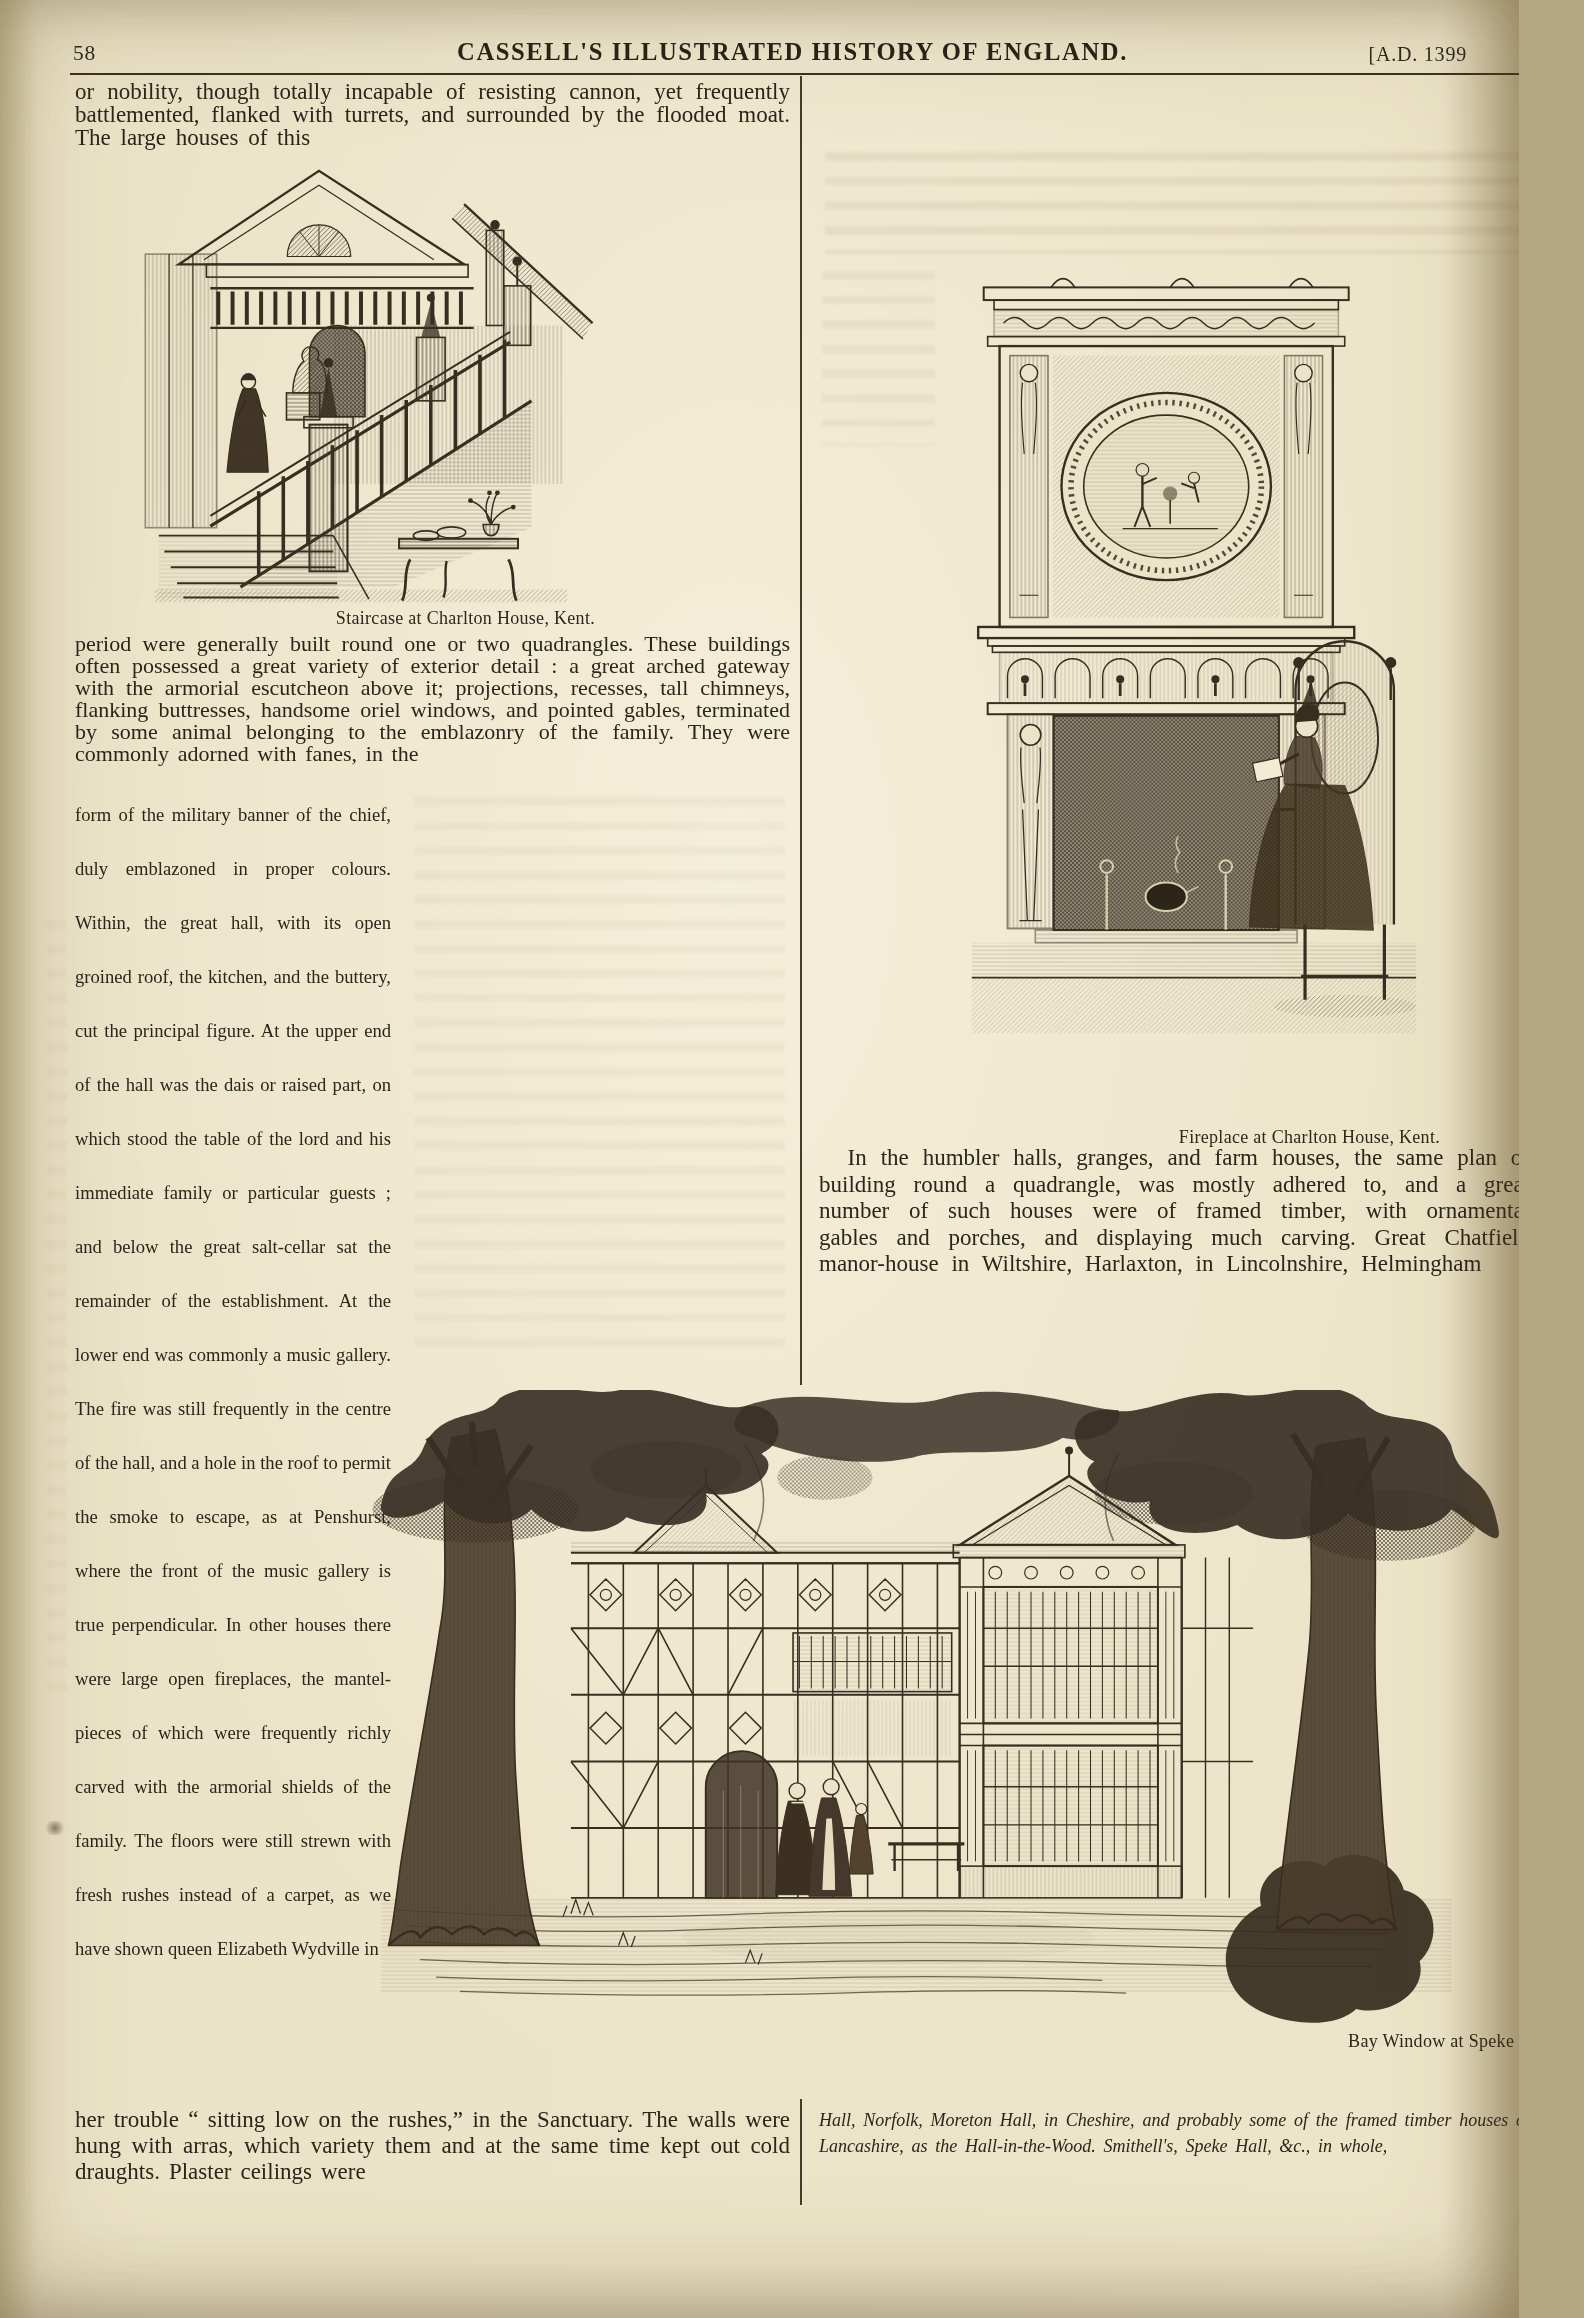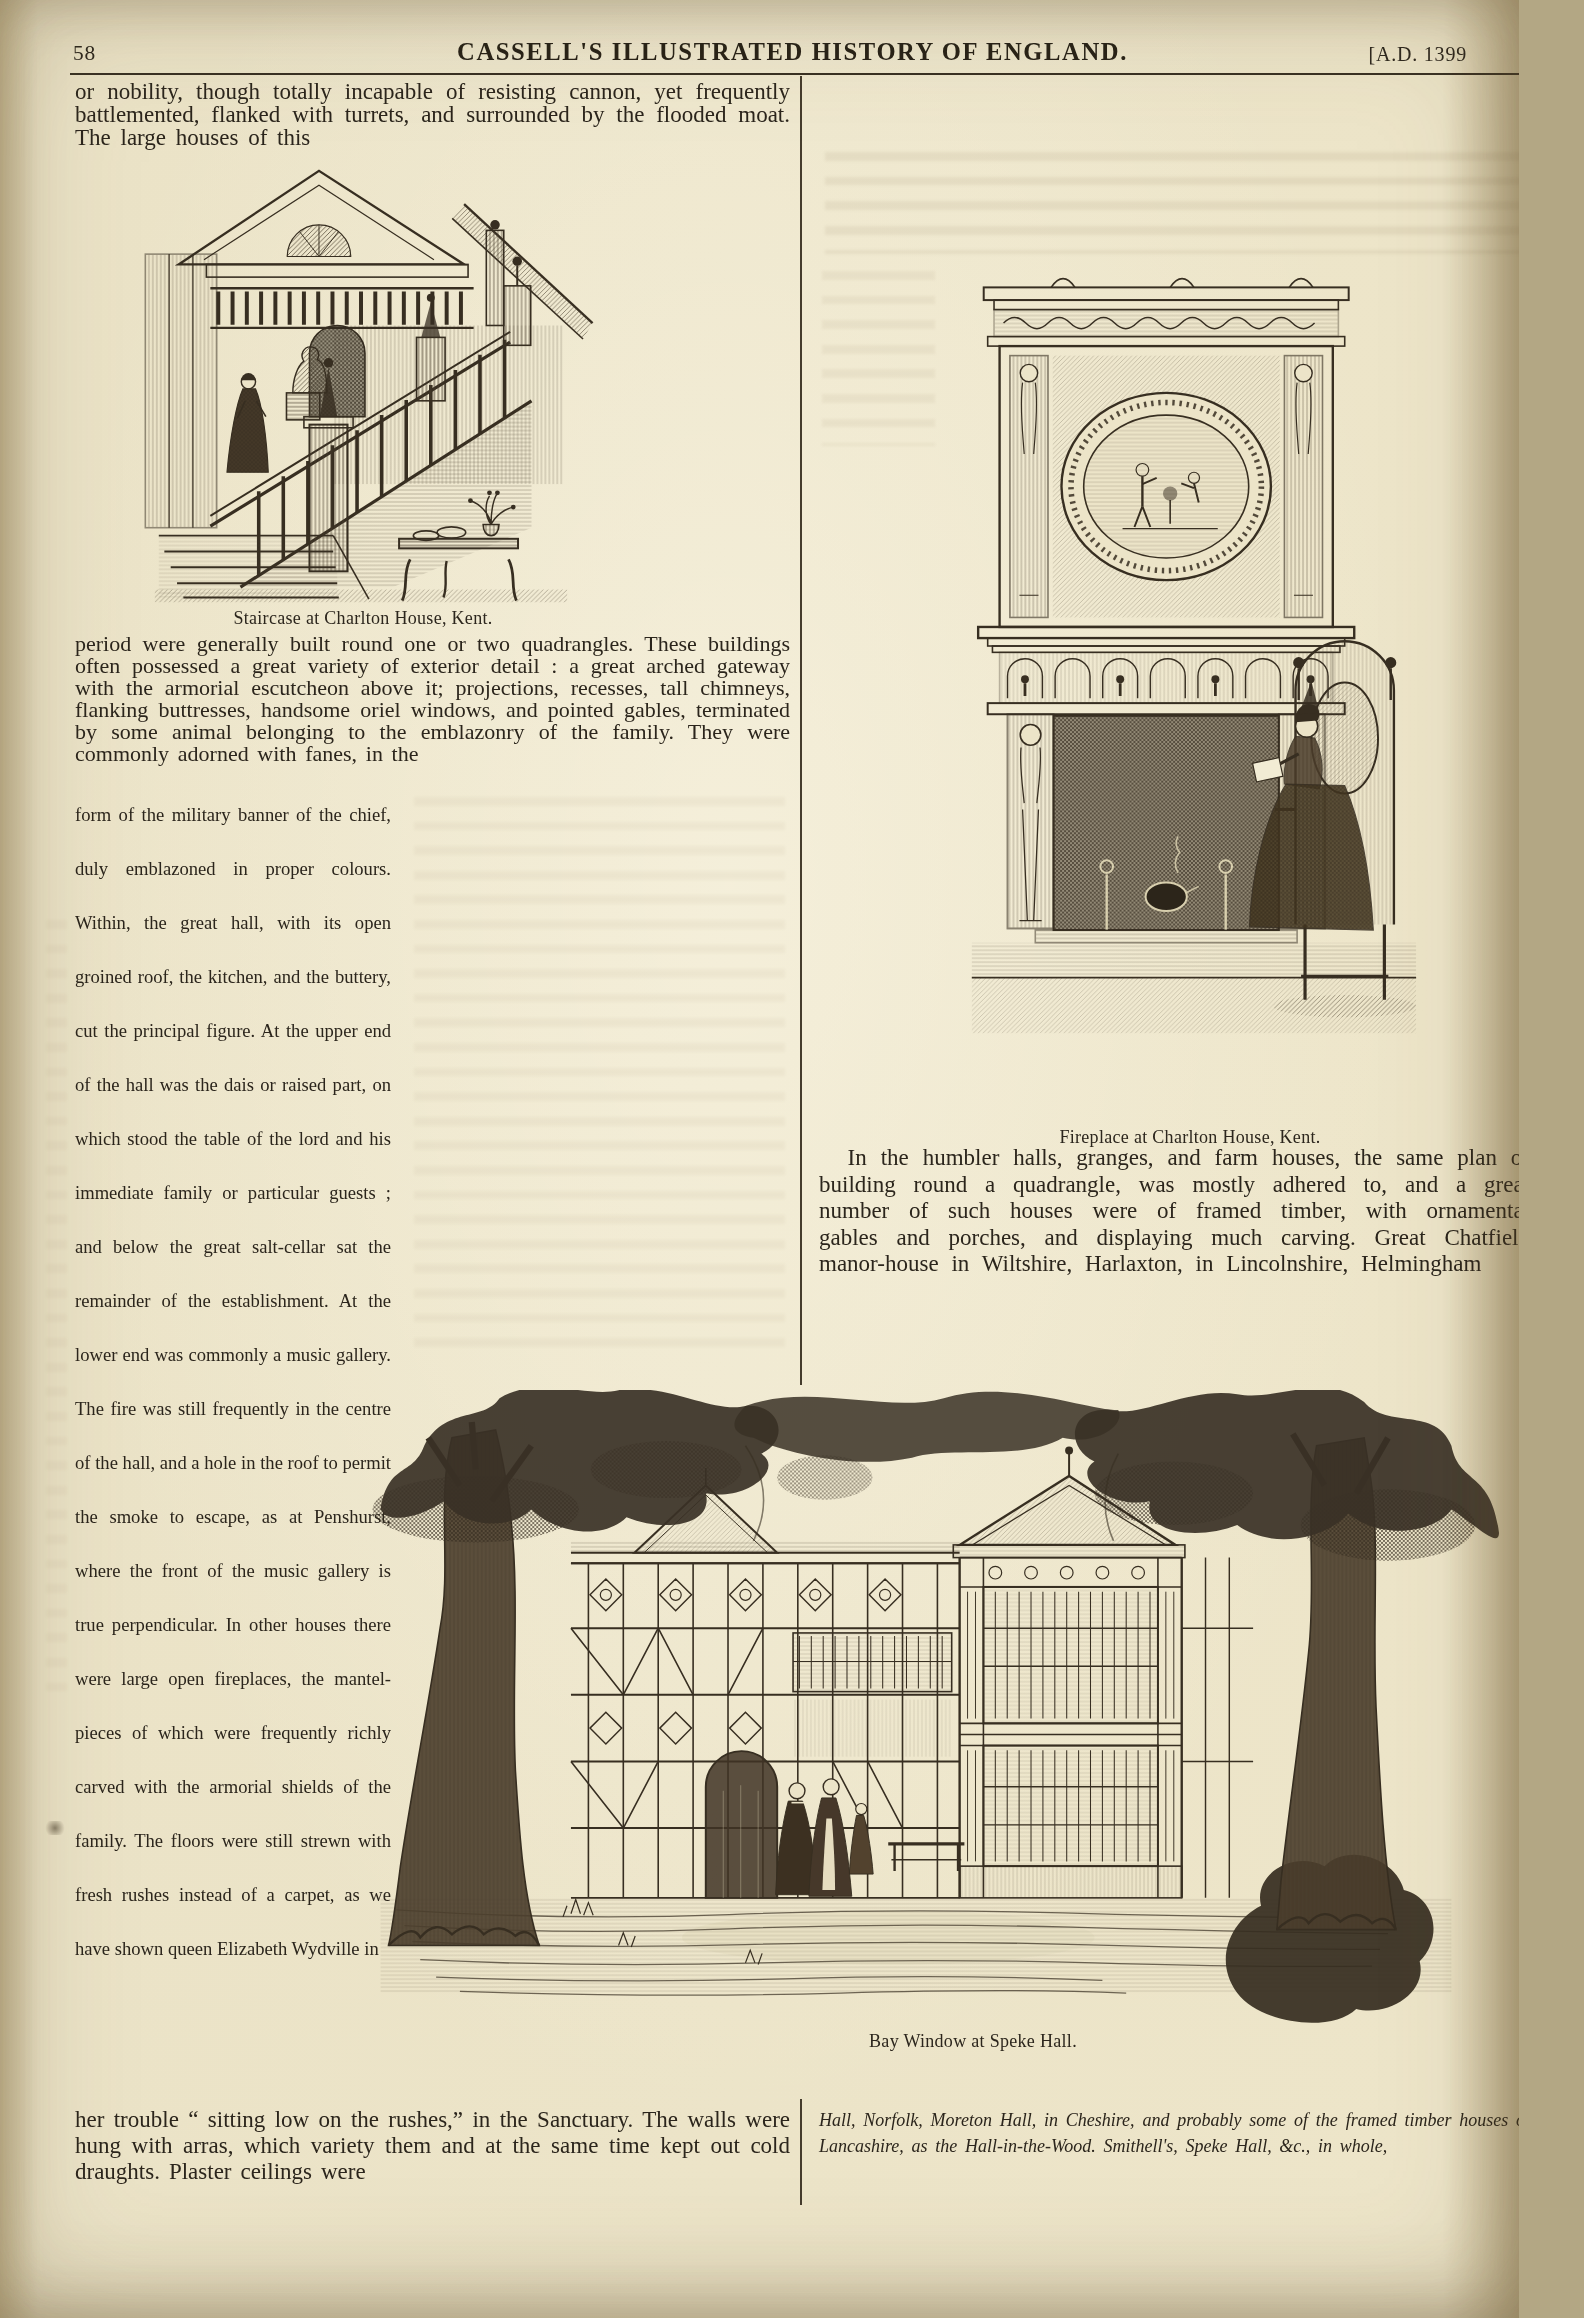--- a/index.html
+++ b/index.html
@@ -26,21 +26,21 @@
   #left-intro  { left:75px;  top:80px;  width:715px; font-size:23px; line-height:23px; word-spacing:4px; }
   #right-intro { left:819px;top:80px;  width:711px; font-size:23px; line-height:23px; word-spacing:4px; }
   #left-wide   { left:75px;  top:633px;  width:715px; font-size:22px; line-height:22px; word-spacing:3.2px; }
   #left-narrow { left:75px;  top:788px;  width:316px; height:1317px; overflow:hidden;
                  font-size:18.6px; line-height:54px; }
   #left-bottom { left:75px;  top:2107px; width:715px; font-size:23px; line-height:26px; word-spacing:3.2px; }
   #right-para  { left:819px;top:1145px; width:711px; font-size:23px; line-height:26.6px;
                  word-spacing:7.1px; text-indent:28.6px; }
   #right-bottom{ left:819px;top:2107px; width:711px; font-size:18px; line-height:26px; word-spacing:3.2px;font-style:italic; }
   .fig { position:absolute; }
-  .caption { position:absolute; text-align:center; font-size:18px; color:#2c261d; letter-spacing:0.3px; }
+  .caption { position:absolute; text-align:right; font-size:18px; color:#2c261d; letter-spacing:0.3px; }
   #cap-staircase { left:131px; top:608px;  width:464px; }
   #cap-fireplace { left:940px;top:1107px; width:500px;margin-top:20px; }
   #cap-speke     { left:333px; top:2031px; width:1166px; transform:translateX(57px); }
   .ghost { position:absolute; filter:blur(1.4px); opacity:.5; pointer-events:none;
     background:repeating-linear-gradient(180deg, rgba(122,100,66,.18) 0 8.7px, rgba(0,0,0,0) 8.7px 24.6px); }
   #ghost-right-top  { left:825px; top:152px;  width:696px; height:102px; }
   #ghost-right-side { left:822px; top:271px;  width:113px; height:175px; opacity:.4; }
   #ghost-left-mid   { left:414px;  top:797px; width:371px; height:555px; opacity:.3; }
   #ghost-left-edge  { left:46px;   top:920px; width:20.6px;  height:777px; opacity:.25; }
   .spot { position:absolute; pointer-events:none; }

